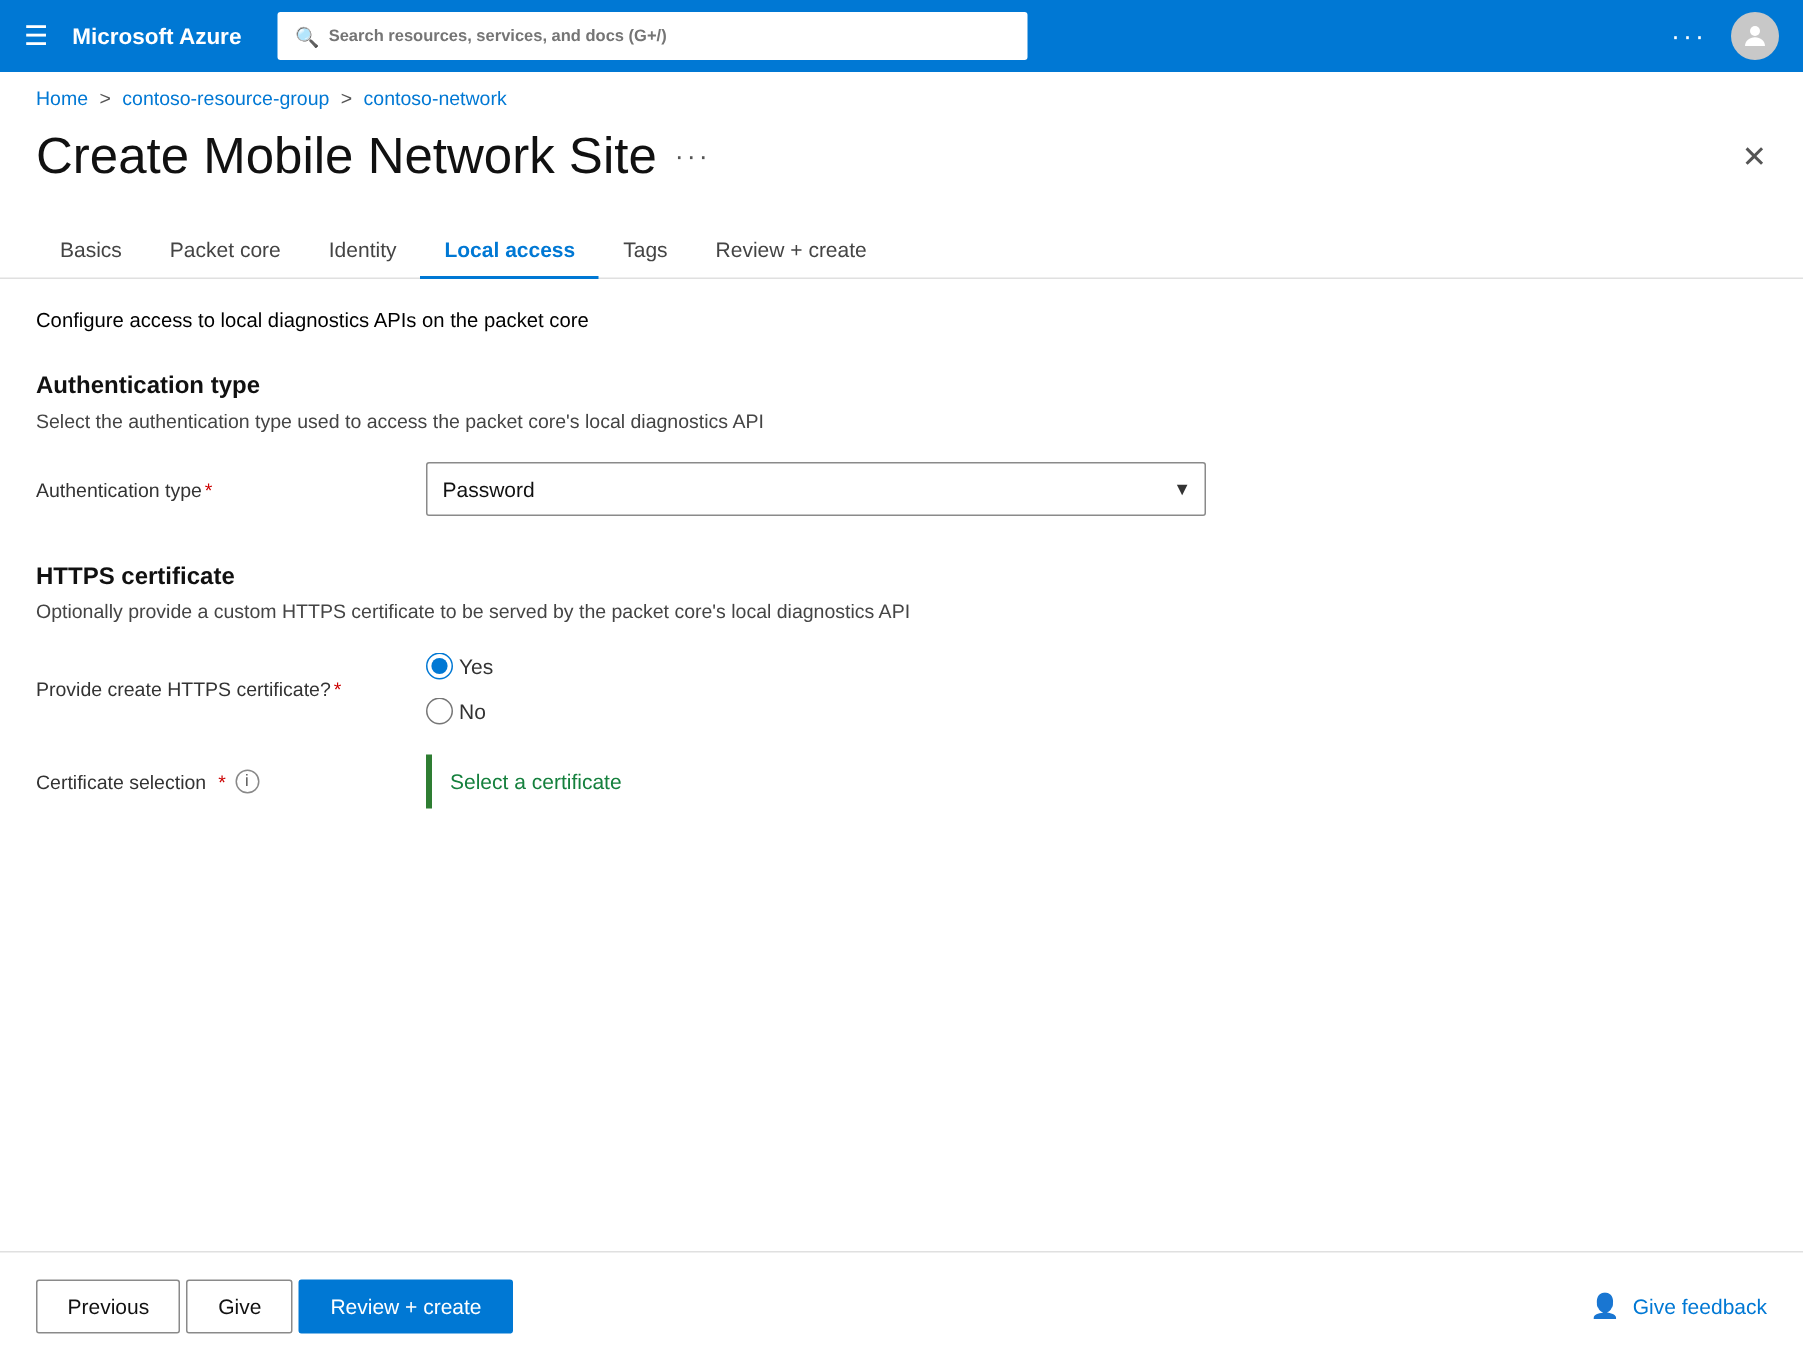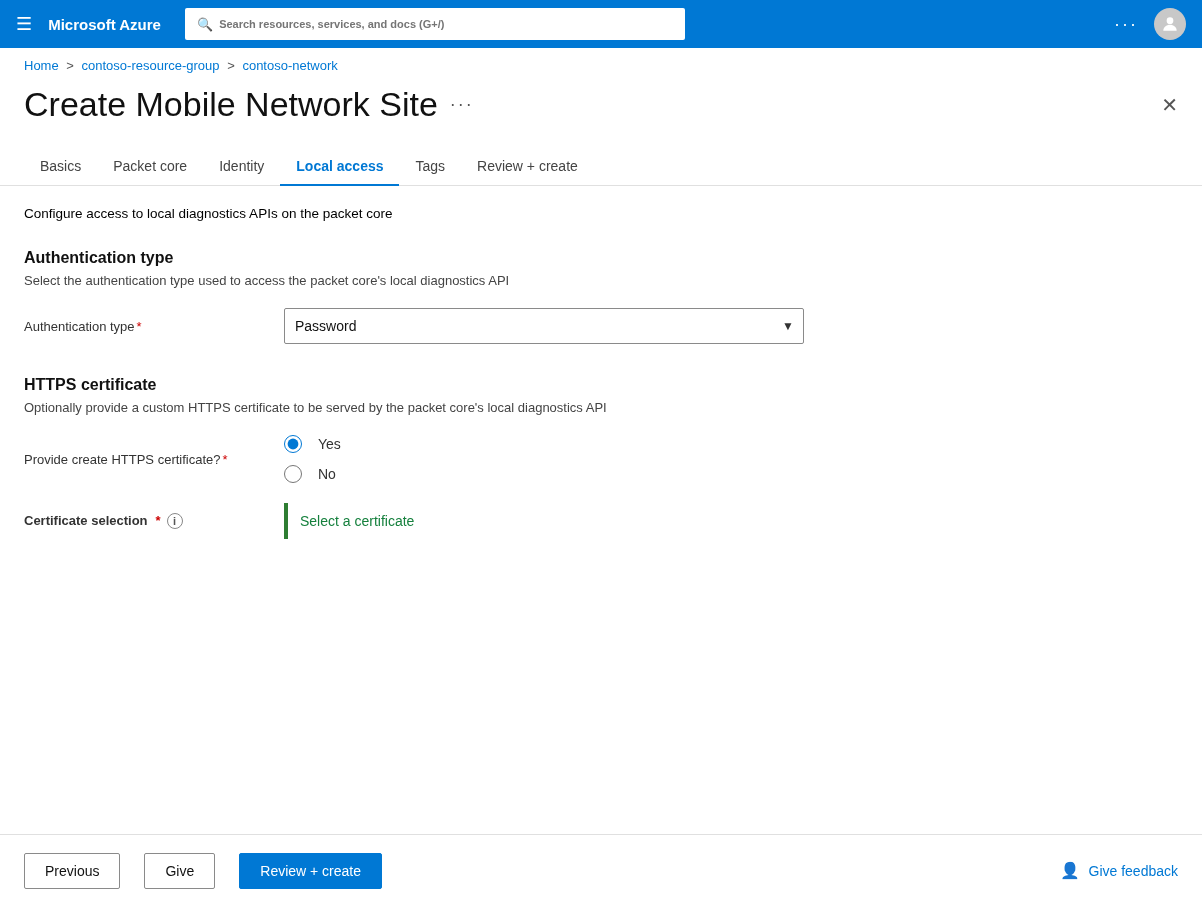--- a/index.html
+++ b/index.html
@@ -189,44 +189,44 @@
     }
 
     
     .section-block { margin-bottom: 32px; }
 
     
     .radio-group { display: flex; flex-direction: column; gap: 12px; }
     .radio-item {
       display: flex;
       align-items: center;
-      gap: 16px;
+      gap: 4px;
       cursor: pointer;
     }
     .radio-item input[type="radio"] {
       width: 18px; height: 18px;
       accent-color: #0078d4;
       cursor: pointer;
     }
     .radio-label { font-size: 14px; color: #333; }
 
     
     .cert-row {
       display: flex;
       align-items: center;
       margin-top: 20px;
     }
     .cert-label {
       width: 260px;
       font-size: 13px;
       color: #333;
       display: flex;
+      align-items: center;
       gap: 6px;
       flex-shrink: 0;
-      font-weight: bold;
     }
     .info-icon {
       width: 16px; height: 16px;
       border-radius: 50%;
       border: 1px solid #888;
       display: inline-flex;
       align-items: center;
       justify-content: center;
       font-size: 11px;
       color: #555;
@@ -253,21 +253,21 @@
     .footer {
       position: fixed;
       bottom: 0;
       left: 0;
       right: 0;
       background: #fff;
       border-top: 1px solid #e0e0e0;
       display: flex;
       align-items: center;
       padding: 16px 24px;
-      gap: 24px;
+      gap: 4px;
       height: 72px;
     }
     .btn {
       height: 36px;
       padding: 0 20px;
       border-radius: 2px;
       font-size: 14px;
       cursor: pointer;
       font-family: inherit;
     }

